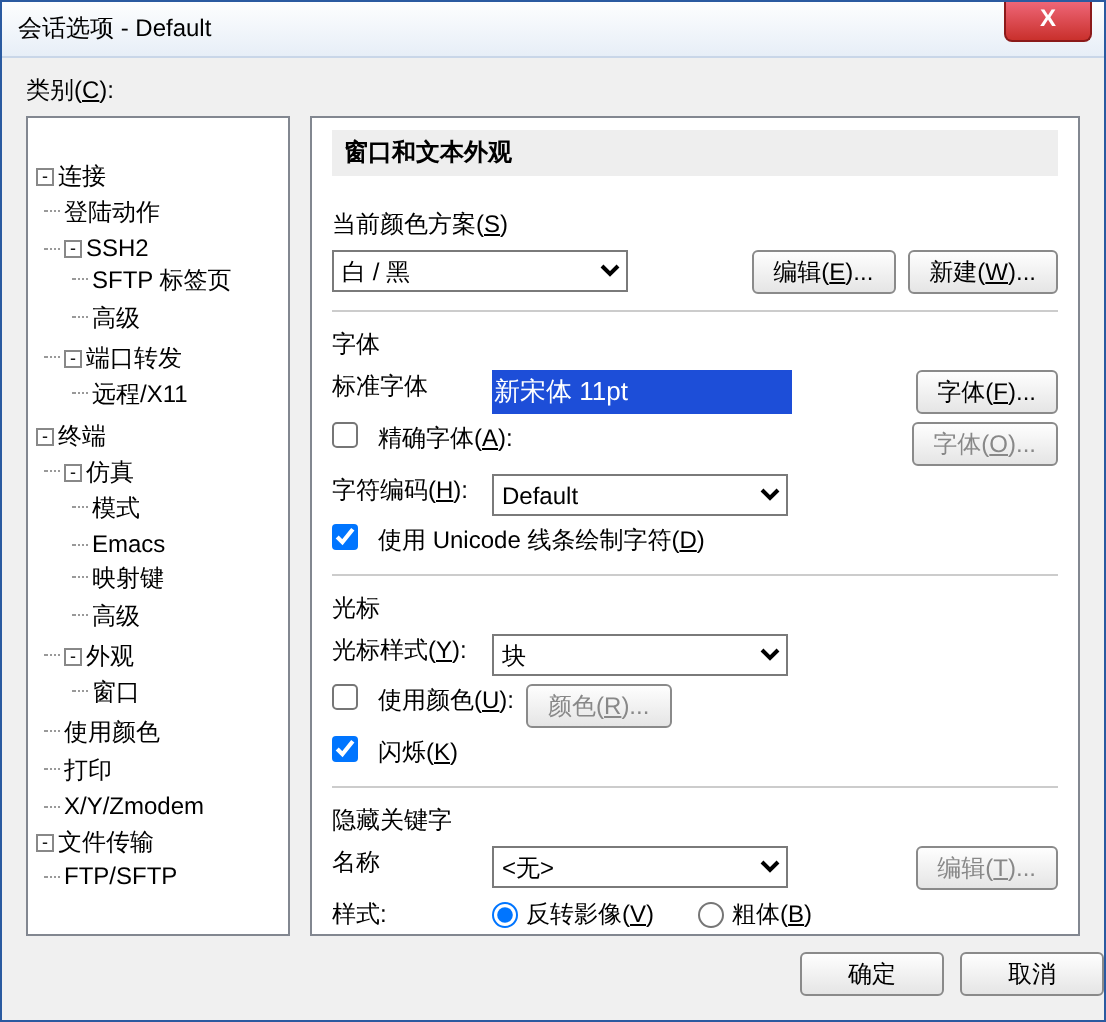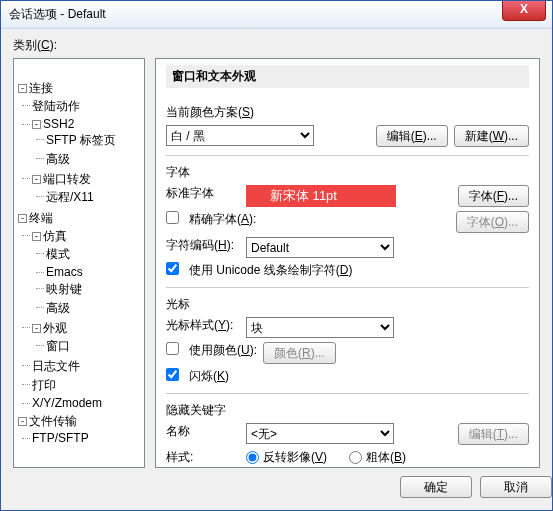--- a/index.html
+++ b/index.html
@@ -23,21 +23,21 @@
   .right { flex: 1; height: 100%; background: #fff; border: 1px solid #828790; padding: 6px 10px; overflow: hidden; }
   .section-title { background: #eee; padding: 3px 6px; font-weight: bold; margin-bottom: 16px; }
   .group-label { margin: 6px 0 4px; }
   .group-label .u { text-decoration: underline; }
   .row { display: flex; align-items: flex-start; gap: 6px; margin: 4px 0; }
   .row .lbl { width: 74px; }
   select { border: 1px solid #7a7a7a; background: #fff; height: 21px; }
   select.wide { width: 148px; }
   .btn { height: 22px; padding: 0 10px; background: linear-gradient(#fefefe,#e5e5e5); border: 1px solid #8a8a8a; border-radius: 3px; cursor: default; }
   .btn[disabled] { color: #888; }
-  .fontdisplay { background: #ef4444; color: #fff; padding: 4px 24px; font-size: 13px; width: 150px; height: 22px; display: flex; align-items: center; }
+  .fontdisplay { background: #1d4ed8; color: #fff; padding: 4px 1px; font-size: 13px; width: 150px; height: 22px; display: flex; align-items: center; }
   hr.sep { border: none; border-top: 1px solid #ccc; margin: 8px 0; }
   .footer { position: absolute; right: 0; bottom: 12px; display: flex; gap: 8px; }
   .footer .btn { width: 72px; }
   input[type=checkbox], input[type=radio] { margin: 0 4px 0 0; vertical-align: middle; }
   .u { text-decoration: underline; }
 </style>
 </head>
 <body>
 
 <div class="window">
@@ -79,21 +79,21 @@
                   <li><span class="node">Emacs</span></li>
                   <li><span class="node">映射键</span></li>
                   <li><span class="node">高级</span></li>
                 </ul>
               </li>
               <li><span class="exp">-</span><span class="node">外观</span>
                 <ul>
                     <li><span class="node">窗口</span></li>
                   </ul>
               </li>
-              <li><span class="node">日志文件</span></li>
+              <li><span class="node">使用颜色</span></li>
               <li><span class="node">打印</span></li>
               <li><span class="node">X/Y/Zmodem</span></li>
             </ul>
           </li>
           <li><span class="exp">-</span><span class="node">文件传输</span>
             <ul>
                 <li><span class="node">FTP/SFTP</span></li>
               </ul>
           </li>
         </ul>

